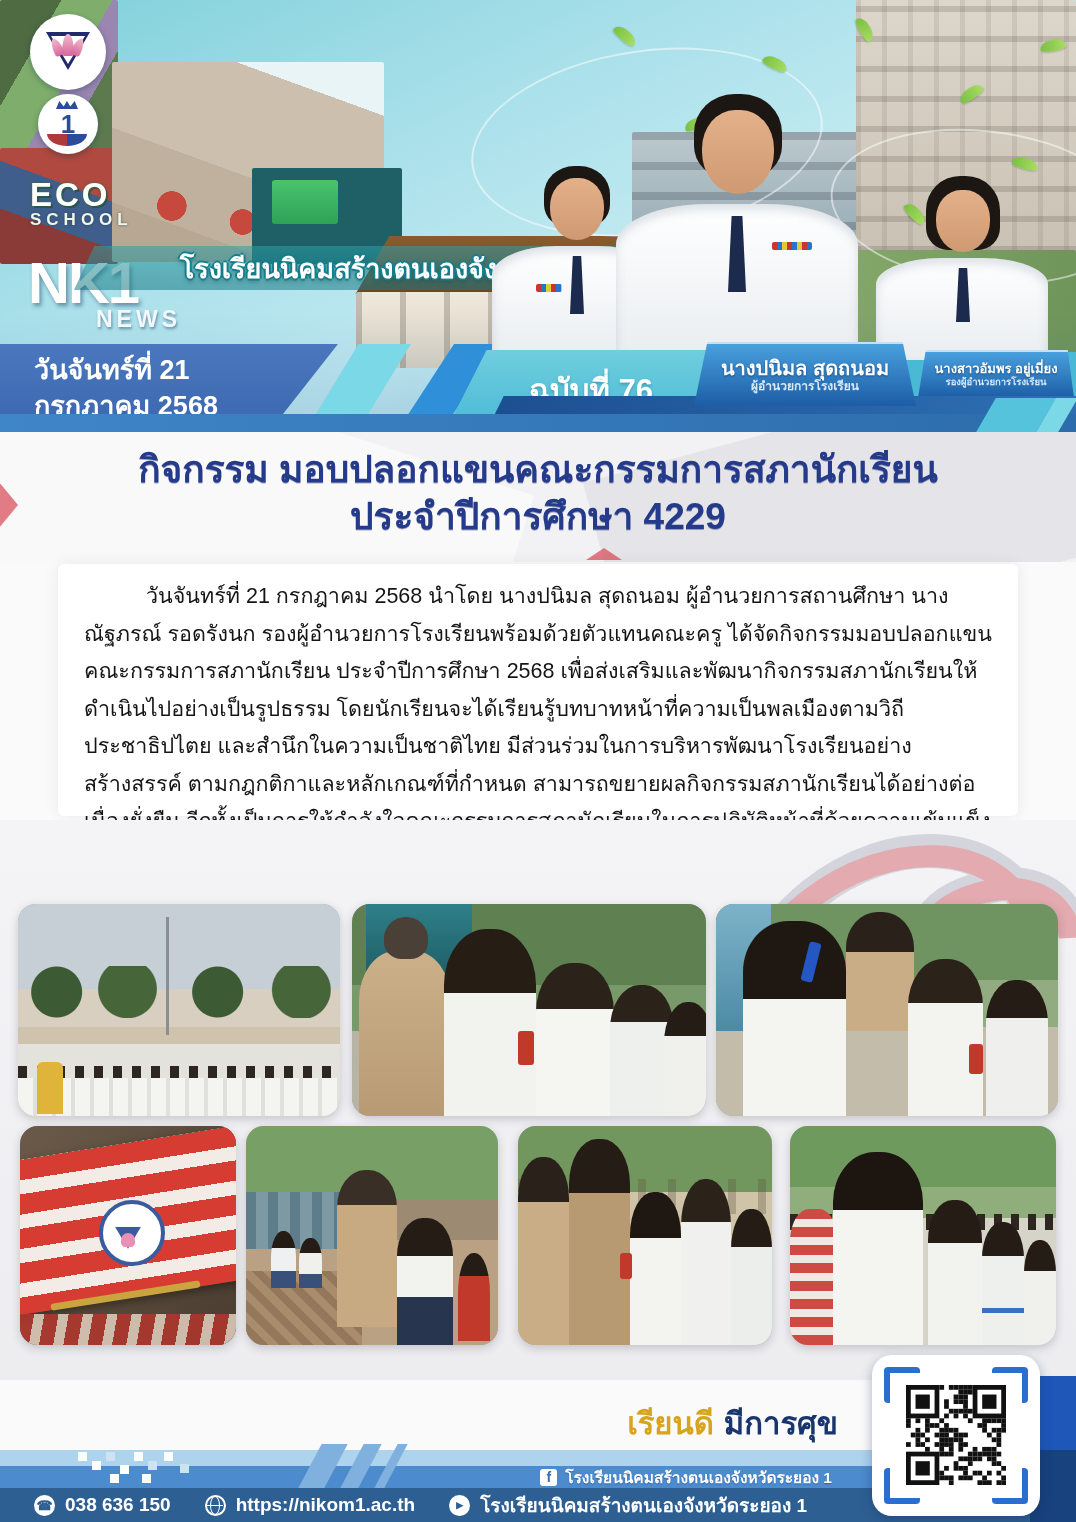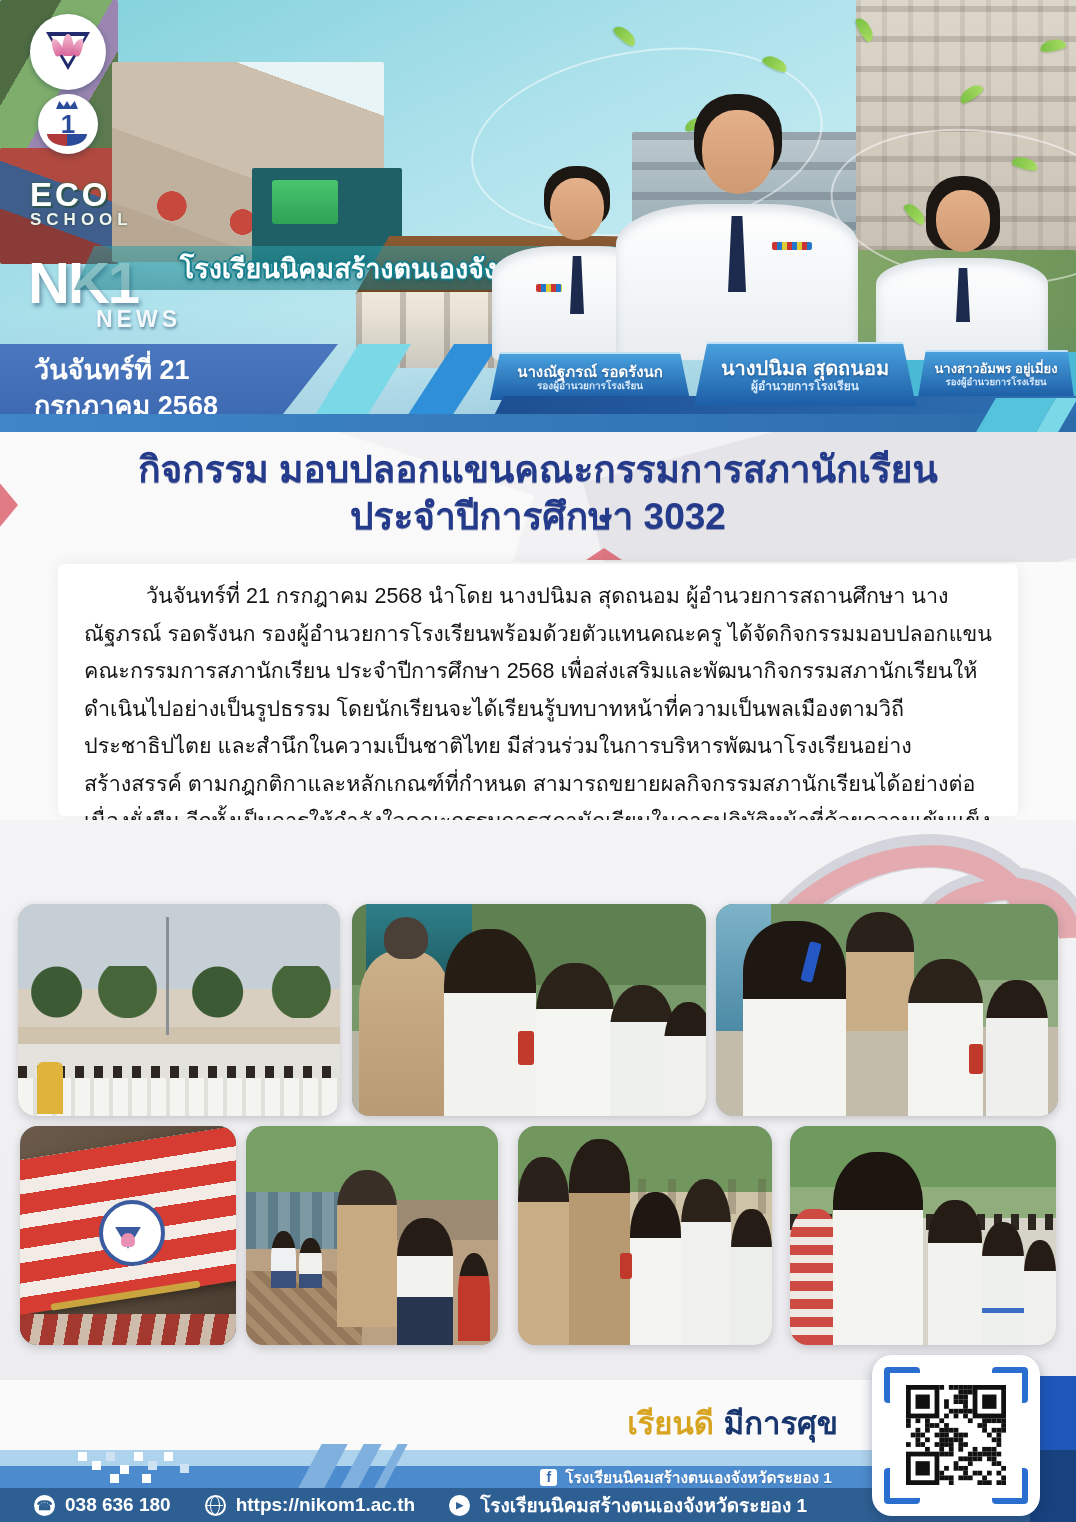--- a/index.html
+++ b/index.html
@@ -191,34 +191,37 @@
     </div>
     <div class="plate" style="left:918px;top:350px;width:156px;height:46px;clip-path:polygon(5% 0,96% 0,100% 100%,0 100%);">
       <div class="pname" style="font-size:13px;">นางสาวอัมพร อยู่เมี่ยง</div>
       <div class="prole" style="font-size:9.5px;">รองผู้อำนวยการโรงเรียน</div>
     </div>
 
     <div class="date-plate">
       <div>วันจันทร์ที่ 21</div>
       <div>กรกฎาคม 2568</div>
     </div>
+    <div class="issue-plate">
+      <span>ฉบับที่ 76</span>
+    </div>
 
     <div class="hb-band"></div>
     <div class="hb-band2"></div>
     <div class="slice" style="left:986px;top:398px;width:60px;height:34px;background:#55c3dc;transform:skewX(-30deg);"></div>
     <div class="slice" style="left:1046px;top:398px;width:22px;height:34px;background:#7bd9e7;transform:skewX(-30deg);"></div>
   </div>
 
   <div class="title-zone">
     <div class="gdiag" style="left:-120px;top:-40px;width:620px;height:320px;transform:rotate(18deg);"></div>
     <div class="gdiag" style="left:600px;top:-20px;width:520px;height:200px;transform:rotate(-15deg);background:rgba(205,205,214,.35);"></div>
     <div class="reddec" style="left:-6px;top:44px;width:24px;height:58px;clip-path:polygon(0 0,100% 50%,0 100%);"></div>
     <div class="reddec" style="left:586px;top:116px;width:36px;height:12px;clip-path:polygon(0 100%,50% 0,100% 100%);"></div>
     <h1 class="title-l" style="margin-top:14px;">กิจกรรม มอบปลอกแขนคณะกรรมการสภานักเรียน</h1>
-    <h1 class="title-l">ประจำปีการศึกษา 3032</h1>
+    <h1 class="title-l">ประจำปีการศึกษา 4229</h1>
   </div>
 
   <div class="body-card">
     <p>วันจันทร์ที่ 21 กรกฎาคม 2568  นำโดย นางปนิมล สุดถนอม ผู้อำนวยการสถานศึกษา นางณัฐภรณ์ รอดรังนก รองผู้อำนวยการโรงเรียนพร้อมด้วยตัวแทนคณะครู ได้จัดกิจกรรมมอบปลอกแขนคณะกรรมการสภานักเรียน ประจำปีการศึกษา 2568 เพื่อส่งเสริมและพัฒนากิจกรรมสภานักเรียนให้ดำเนินไปอย่างเป็นรูปธรรม โดยนักเรียนจะได้เรียนรู้บทบาทหน้าที่ความเป็นพลเมืองตามวิถีประชาธิปไตย และสำนึกในความเป็นชาติไทย  มีส่วนร่วมในการบริหารพัฒนาโรงเรียนอย่างสร้างสรรค์ ตามกฎกติกาและหลักเกณฑ์ที่กำหนด สามารถขยายผลกิจกรรมสภานักเรียนได้อย่างต่อเนื่องยั่งยืน อีกทั้งเป็นการให้กำลังใจคณะกรรมการสภานักเรียนในการปฏิบัติหน้าที่ด้วยความเข้มแข็ง และเสียสละเพื่อส่วนรวมต่อไป</p>
   </div>
 
   <div class="photo-zone-bg"></div>
   <svg class="ab" style="left:740px;top:806px;" width="340" height="190" viewBox="0 0 340 190">
     <path d="M20,150 C80,50 190,25 250,60 C310,95 290,140 235,145 C185,150 170,110 225,88 C290,62 330,92 332,130" fill="none" stroke="#b9b9c6" stroke-width="34" opacity="0.55"></path>
     <path d="M10,160 C75,55 190,30 250,65 C305,98 285,138 235,142 C190,146 175,112 225,92 C288,68 328,96 330,132" fill="none" stroke="#e4a5aa" stroke-width="22" opacity="0.9"></path>
@@ -320,21 +323,21 @@
   <div class="stripe" style="left:386px;top:1444px;width:10px;height:44px;"></div>
 
   <div class="fb-row">
     <span class="fb-icon">f</span>
     <span class="lbl">โรงเรียนนิคมสร้างตนเองจังหวัดระยอง 1</span>
   </div>
 
   <div class="bar-dark">
     <div class="c-item">
       <span class="ic-circ">☎</span>
-      <span>038 636 180</span>
+      <span>038 636 150</span>
     </div>
     <div class="c-item">
       <span class="ic-globe"></span>
       <span>https://nikom1.ac.th</span>
     </div>
     <div class="c-item">
       <span class="ic-circ" style="font-size:9px;">▶</span>
       <span>โรงเรียนนิคมสร้างตนเองจังหวัดระยอง 1</span>
     </div>
   </div>

